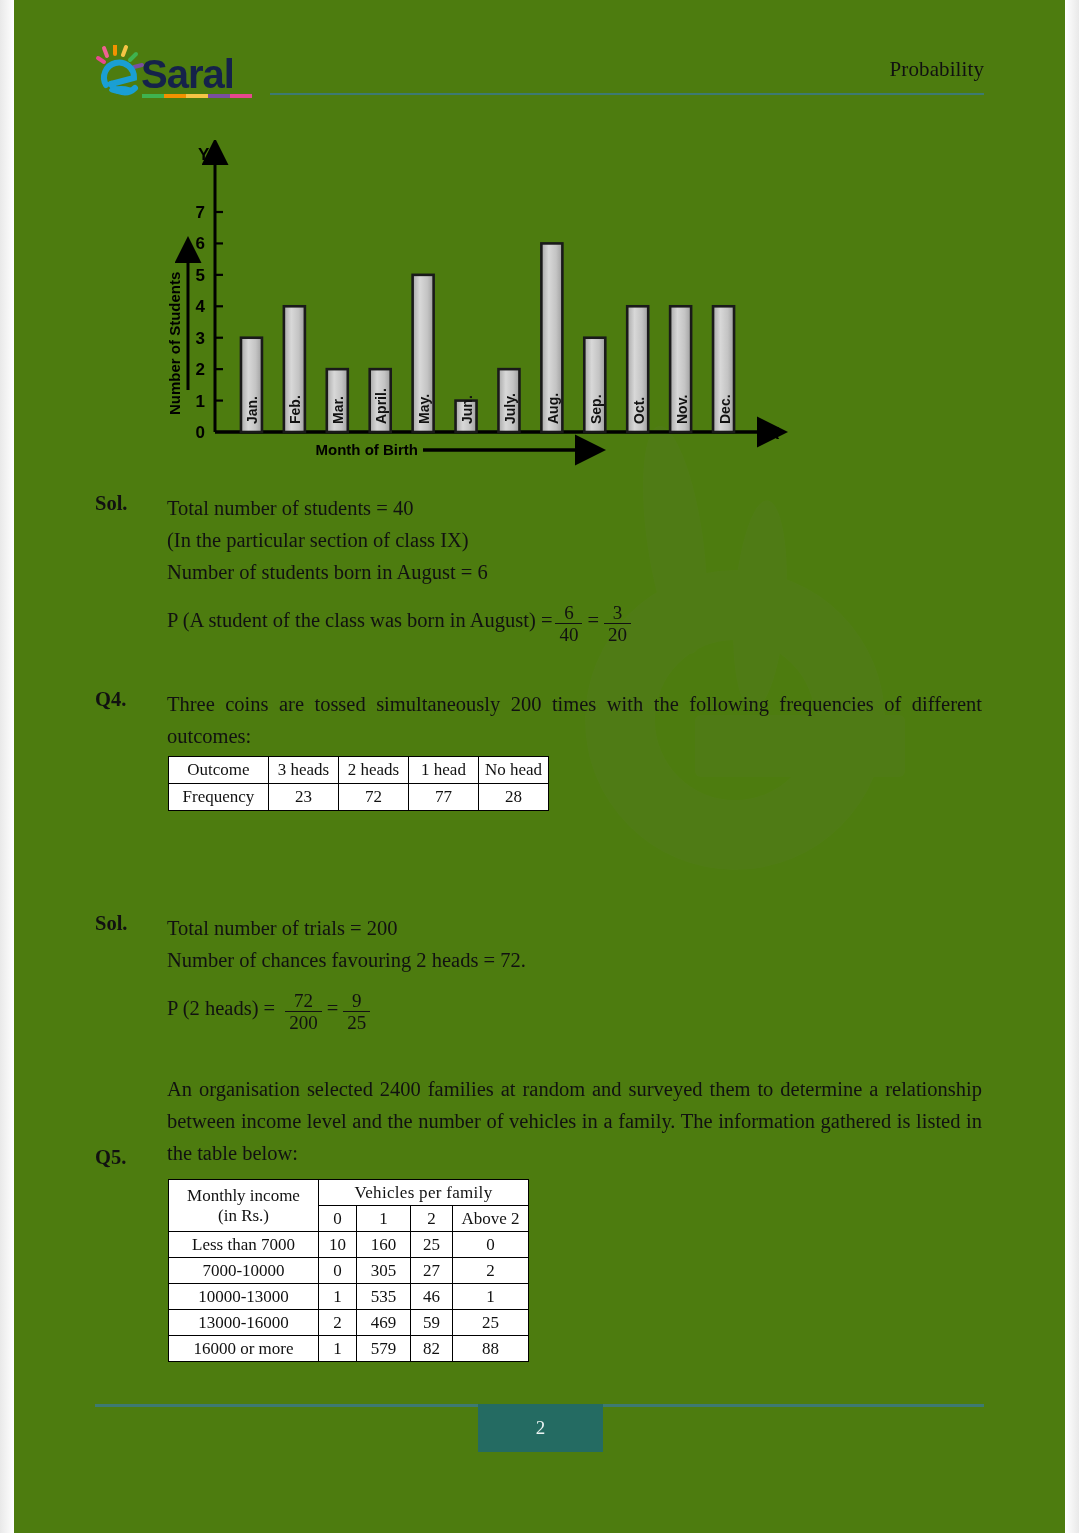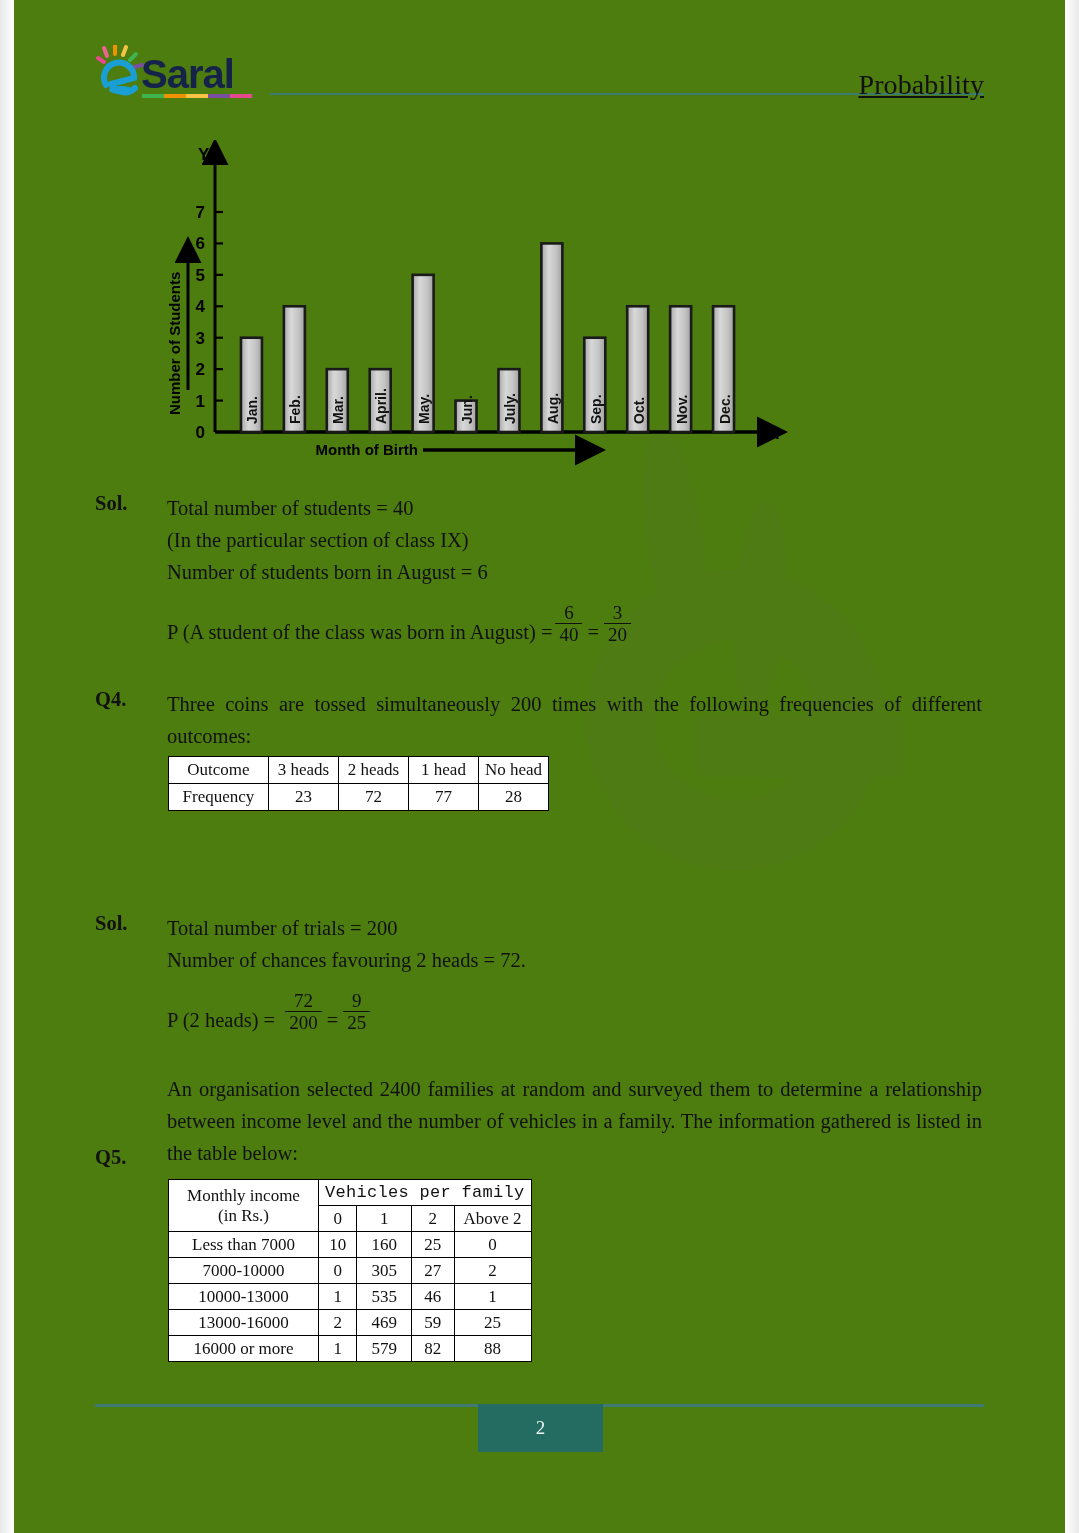--- a/index.html
+++ b/index.html
@@ -48,26 +48,25 @@
   }
   .logo-svg { display: block; }
   .header-rule {
     position: absolute;
     left: 175px; right: 0; top: 48px;
     height: 2px;
     background: #3d7a72;
   }
   .header-title {
     position: absolute;
-    right: 0; top: 24px;
-    font-size: 28px;
+    right: 0; top: 12px;
+    font-size: 21px;
     font-family: "Liberation Serif", serif;
     color: #111111;
     letter-spacing: .1px;
-    text-decoration: underline;
   }
 
   
   .chart-block {
     position: absolute;
     left: 160px; top: 140px;
     width: 640px; height: 330px;
   }
   .chart-svg { display: block; }
 
@@ -100,21 +99,21 @@
     vertical-align: middle;
     margin: 0 3px;
     position: relative;
     top: -2px;
     font-size: 19px;
     line-height: 1.12;
   }
   .frac .num { padding: 0 4px; }
   .frac .den { padding: 0 4px; border-top: 1.3px solid #111; }
   .eqsign { vertical-align: middle; margin: 0 2px; }
-  .inline-math { display: inline-flex; align-items: flex-end; }
+  .inline-math { display: inline-flex; align-items: flex-start; }
 
   
   table.data {
     border-collapse: collapse;
     font-family: "Liberation Serif", serif;
     background: #fff;
   }
   table.data td, table.data th {
     border: 1.6px solid #000;
     font-weight: normal;
@@ -130,21 +129,21 @@
   .t-q4 .c-v { width: 70px; }
 
   
   .t-q5 { position: absolute; left: 168px; top: 1179px; }
   .t-q5 td { height: 26px; font-size: 16.5px; padding: 1px 5px; }
   .t-q5 .inc { width: 150px; text-align: center; }
   .t-q5 .n0 { width: 38px; }
   .t-q5 .n1 { width: 54px; }
   .t-q5 .n2 { width: 42px; }
   .t-q5 .n3 { width: 76px; }
-  .t-q5 .vhead { letter-spacing: .3px; font-family: Liberation Mono, monospace; }
+  .t-q5 .vhead { letter-spacing: .3px; }
 
   
   .footer-rule {
     position: absolute;
     left: 95px; right: 95px; top: 1404px;
     height: 2.5px;
     background: #3d7a72;
   }
   .footer-box {
     position: absolute;

